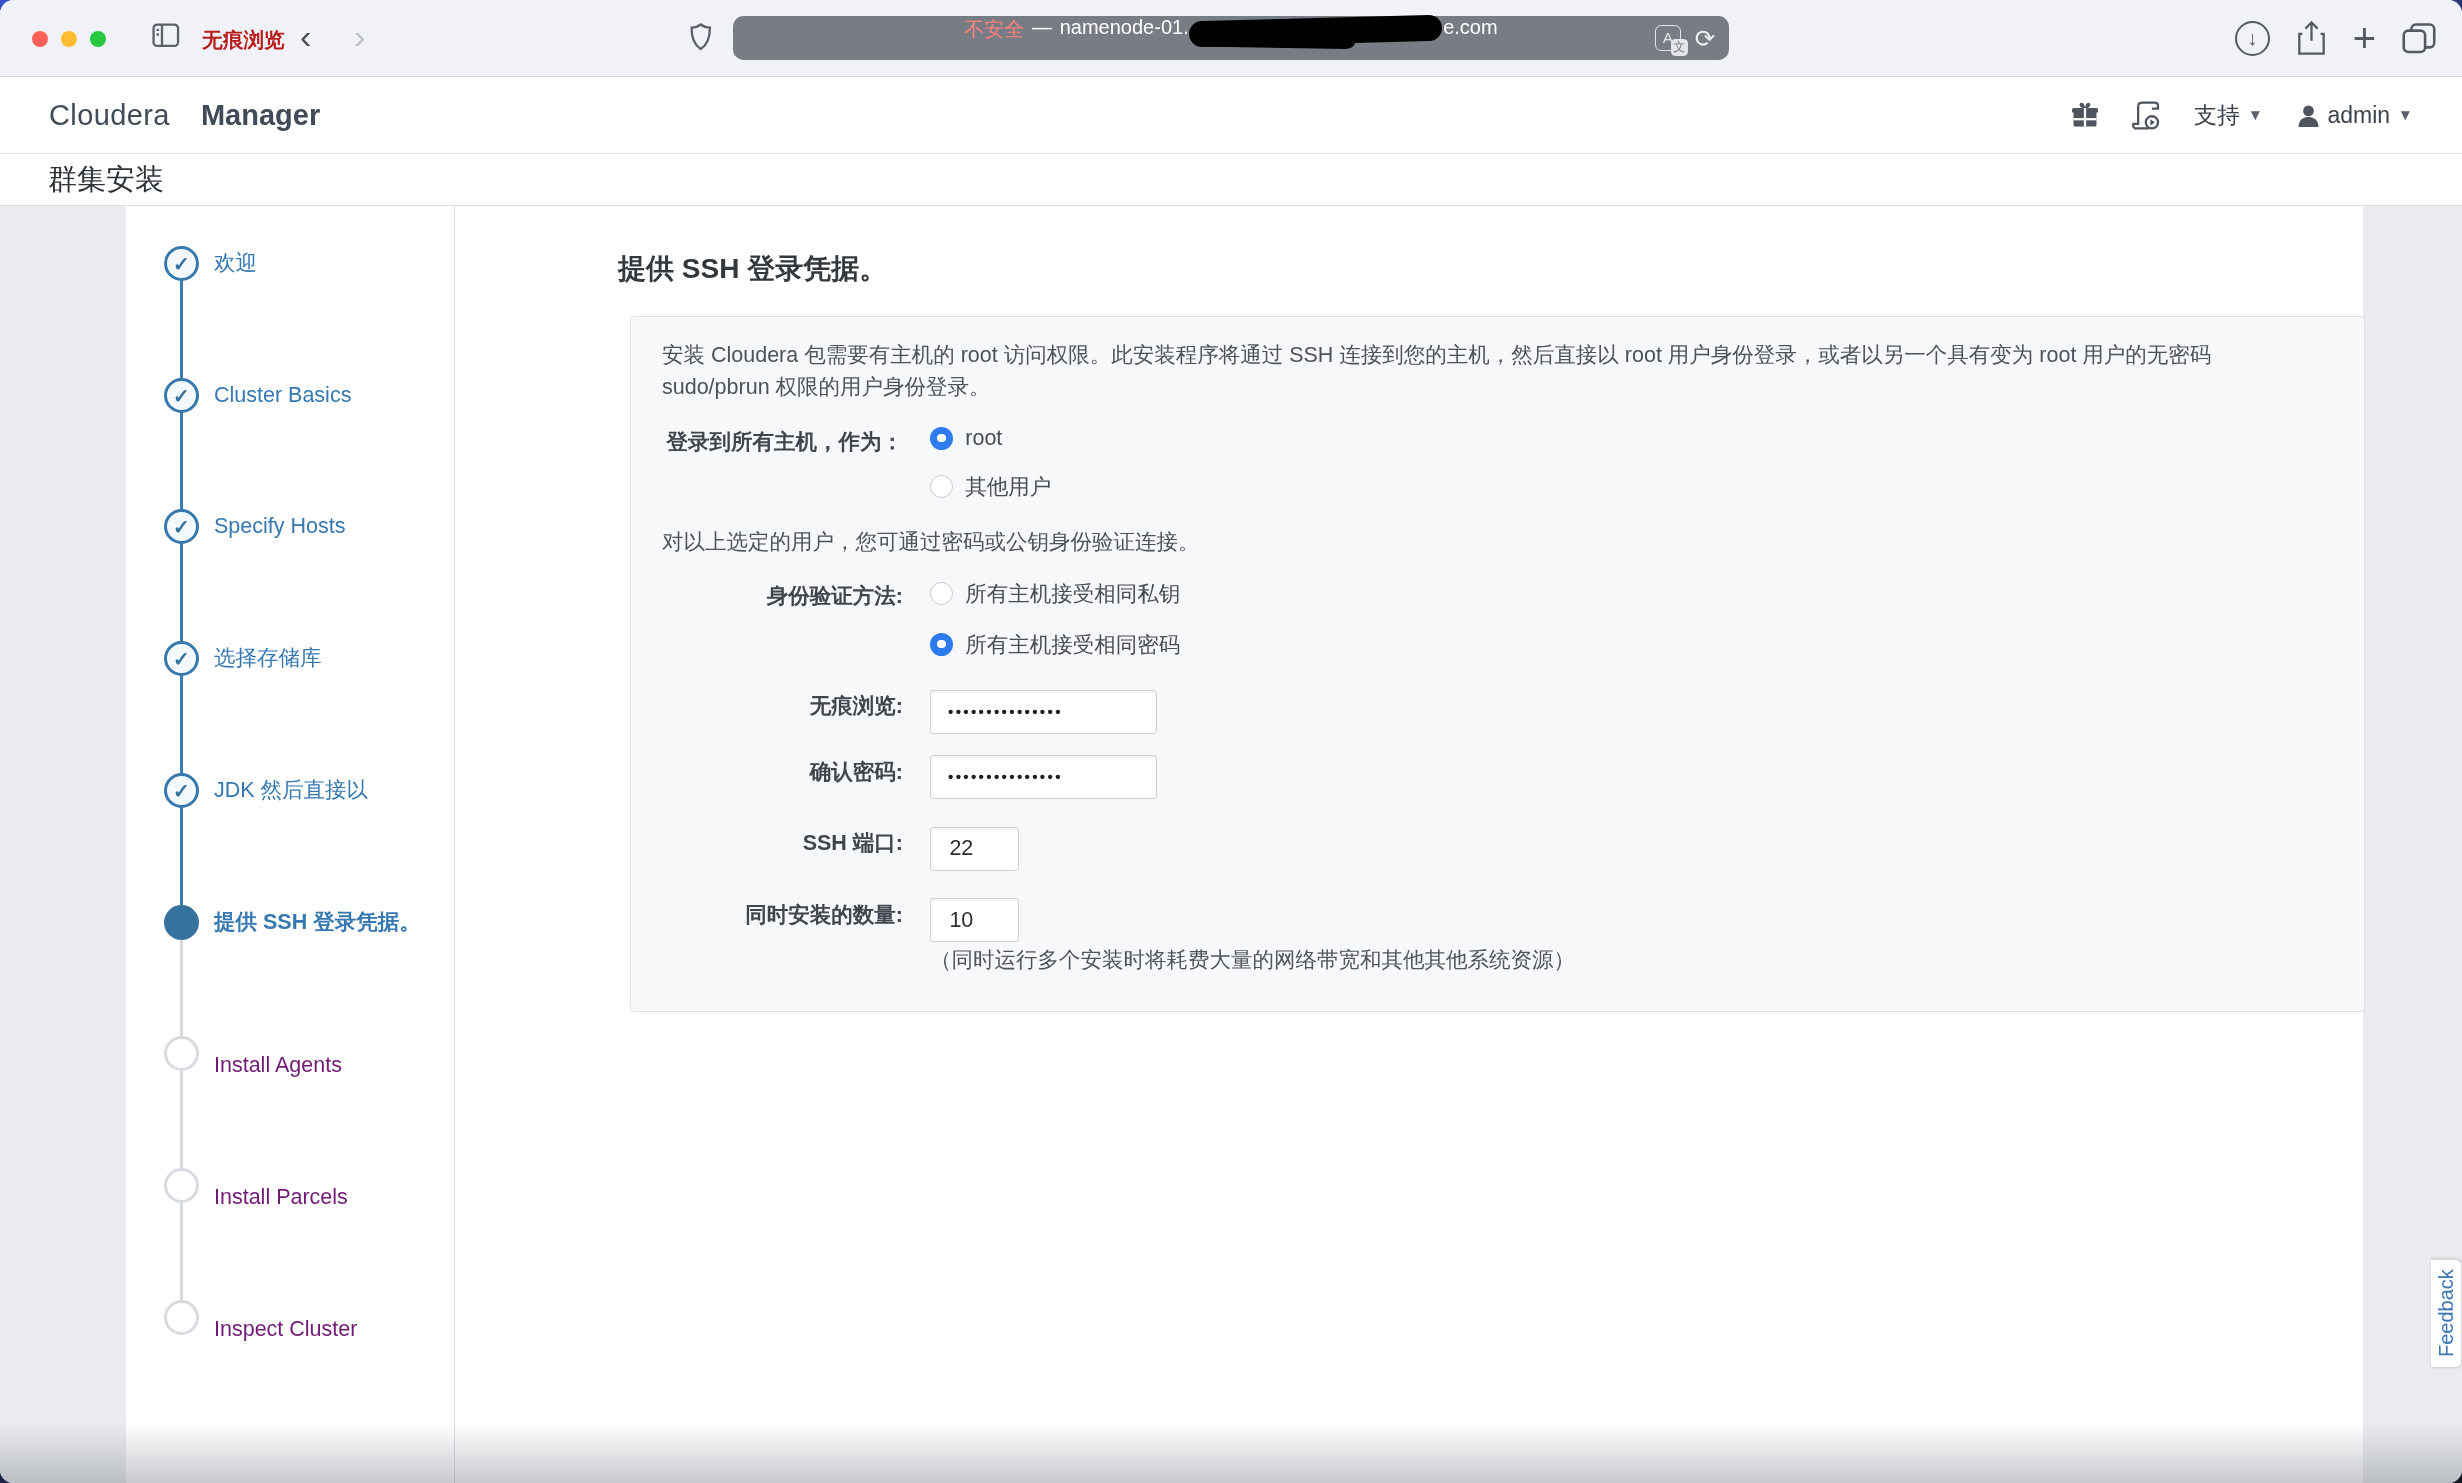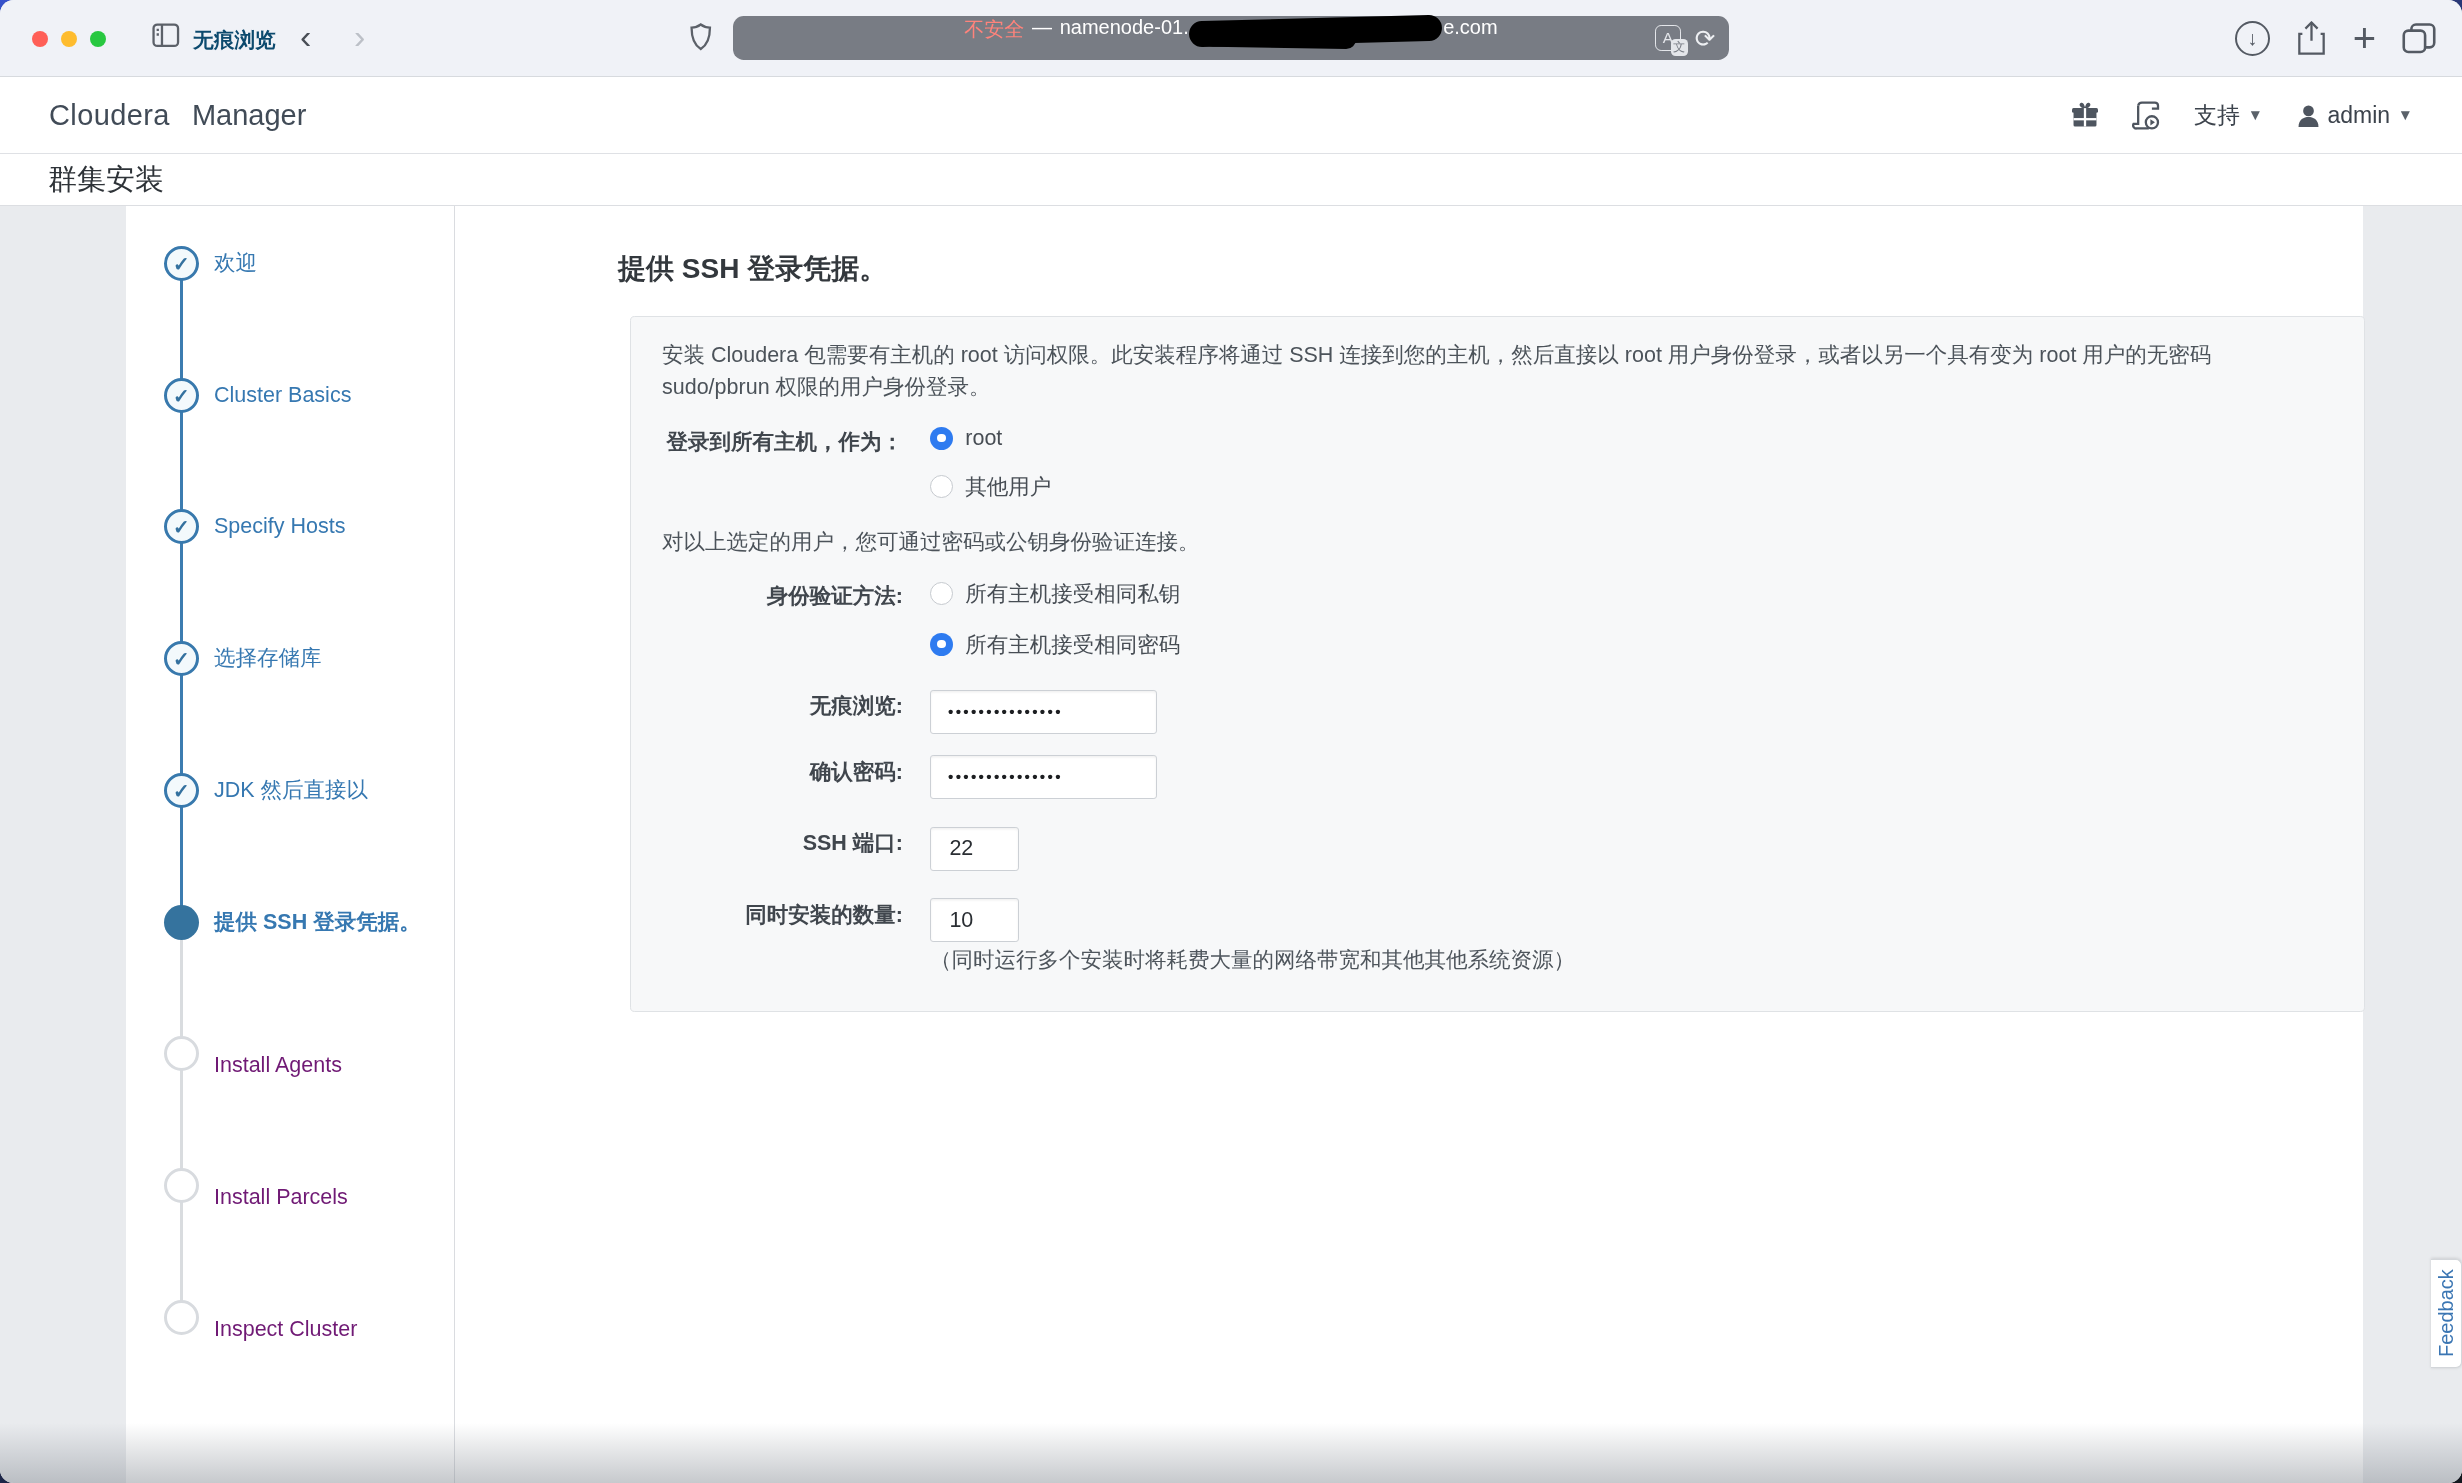--- a/index.html
+++ b/index.html
@@ -17,21 +17,21 @@
 
   
   .chrome {
     position:relative; height:77px; background:#f0f2f7;
     border-bottom:0.8px solid #d7dade;
   }
   .traffic { position:absolute; left:32px; top:31px; display:flex; gap:13px; }
   .light { width:16px; height:16px; border-radius:50%; }
   .light.red{background:#ff5f57;} .light.yellow{background:#febc2e;} .light.green{background:#28c840;}
   .sidebar-toggle { position:absolute; left:152px; top:23px; color:#5c6169; }
-  .private-label { position:absolute; left:193px; top:26px; font-size:20.7px; font-weight:700; color:#0c4a6e; }
+  .private-label { position:absolute; left:202px; top:26px; font-size:20.7px; font-weight:700; color:#b91c1c; }
   .nav-back { position:absolute; left:300px; top:17px; font-size:34px; color:#494e56; }
   .nav-fwd  { position:absolute; left:354px; top:17px; font-size:34px; color:#bcc0c7; }
   .shield { position:absolute; left:calc(50% - 541px); top:23px; color:#5c6169; }
   .urlbar {
     position:absolute; left:calc(50% - 498px); top:16px; width:996px; height:44px;
     background:#787c84; border-radius:10.7px; color:#fff; font-size:20px;
     display:flex; align-items:flex-start; justify-content:center;
   }
   .urlbar .insecure { color:#ff837b; margin-right:7.7px; }
   .urlbar .sep { margin-right:7.7px; }
@@ -49,21 +49,21 @@
   .chrome-right { position:absolute; right:26px; top:0; height:77px; display:flex; align-items:center; gap:26px; color:#545a63; }
   .dl-circle { width:35px; height:35px; border:2.3px solid #545a63; border-radius:50%;
       display:flex; align-items:center; justify-content:center; font-size:20px; font-weight:700; }
   .plus-glyph { font-size:40px; font-weight:300; line-height:35px; }
 
   
   .cm-header { position:relative; height:77px; background:#fff; border-bottom:0.8px solid #dfe1e5;
       display:flex; align-items:center; padding:0 49px; }
   .brand { font-size:29px; color:#414b57; }
   .brand .light-part { font-weight:300; letter-spacing:0.4px; }
-  .brand .bold-part { font-weight:400; margin-left:14px;text-align:center; }
+  .brand .bold-part { font-weight:700; margin-left:23px;text-align:center; }
   .cm-right { margin-left:auto; display:flex; align-items:center; gap:34px; color:#4e555f; font-size:23px; }
   .cm-item { display:flex; align-items:center; gap:7.7px; color:#3c434c; }
   .caret { font-size:15.3px; color:#5a6169; }
 
   
   .page-titlebar { height:52px; background:#fff; border-bottom:0.8px solid #dcdee2;
       display:flex; align-items:center; padding:0 48px; }
   .page-title { font-size:29px; font-weight:500; color:#2e3338; }
 
   

